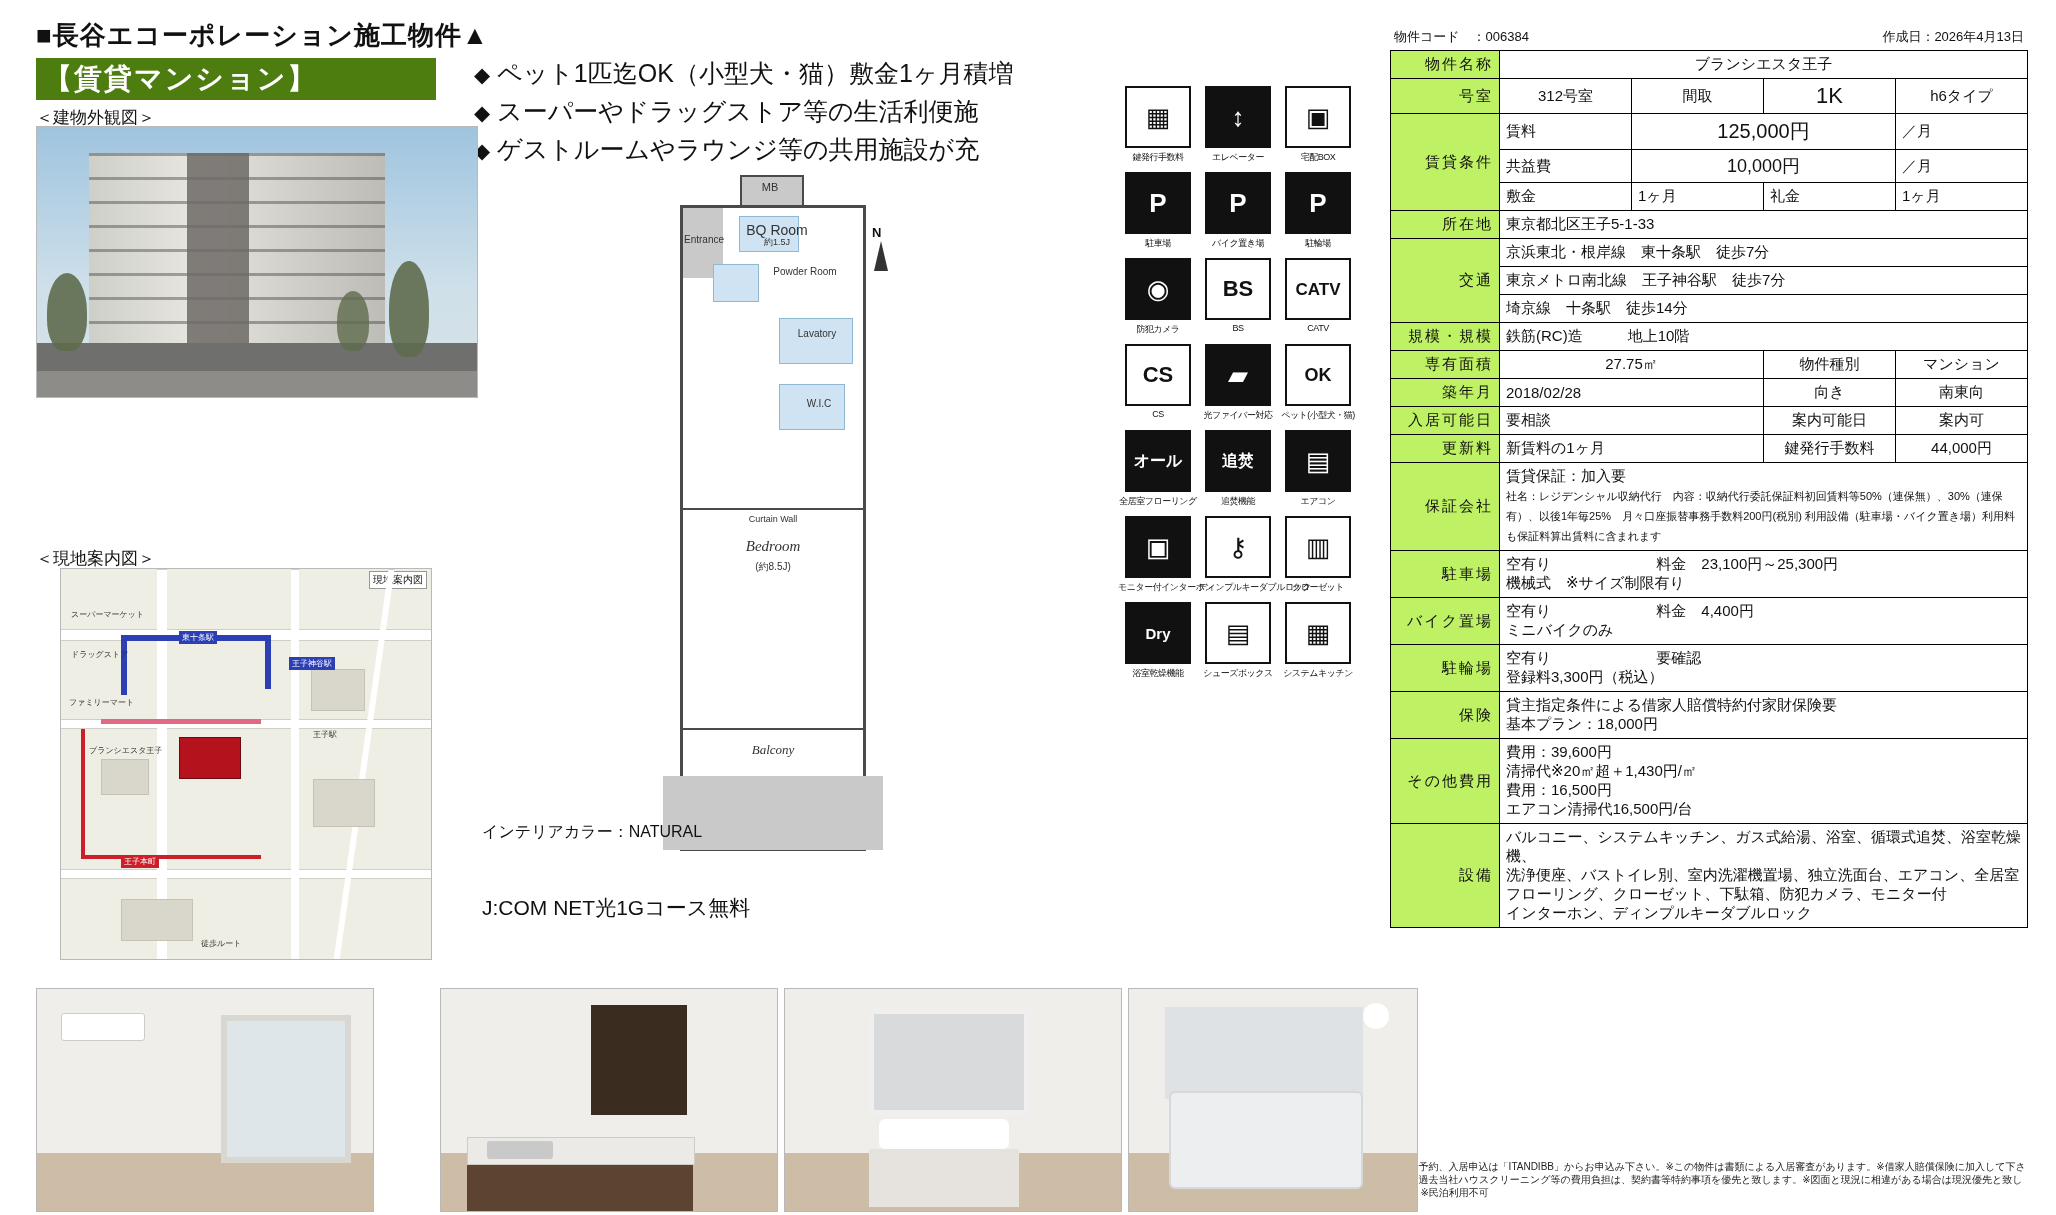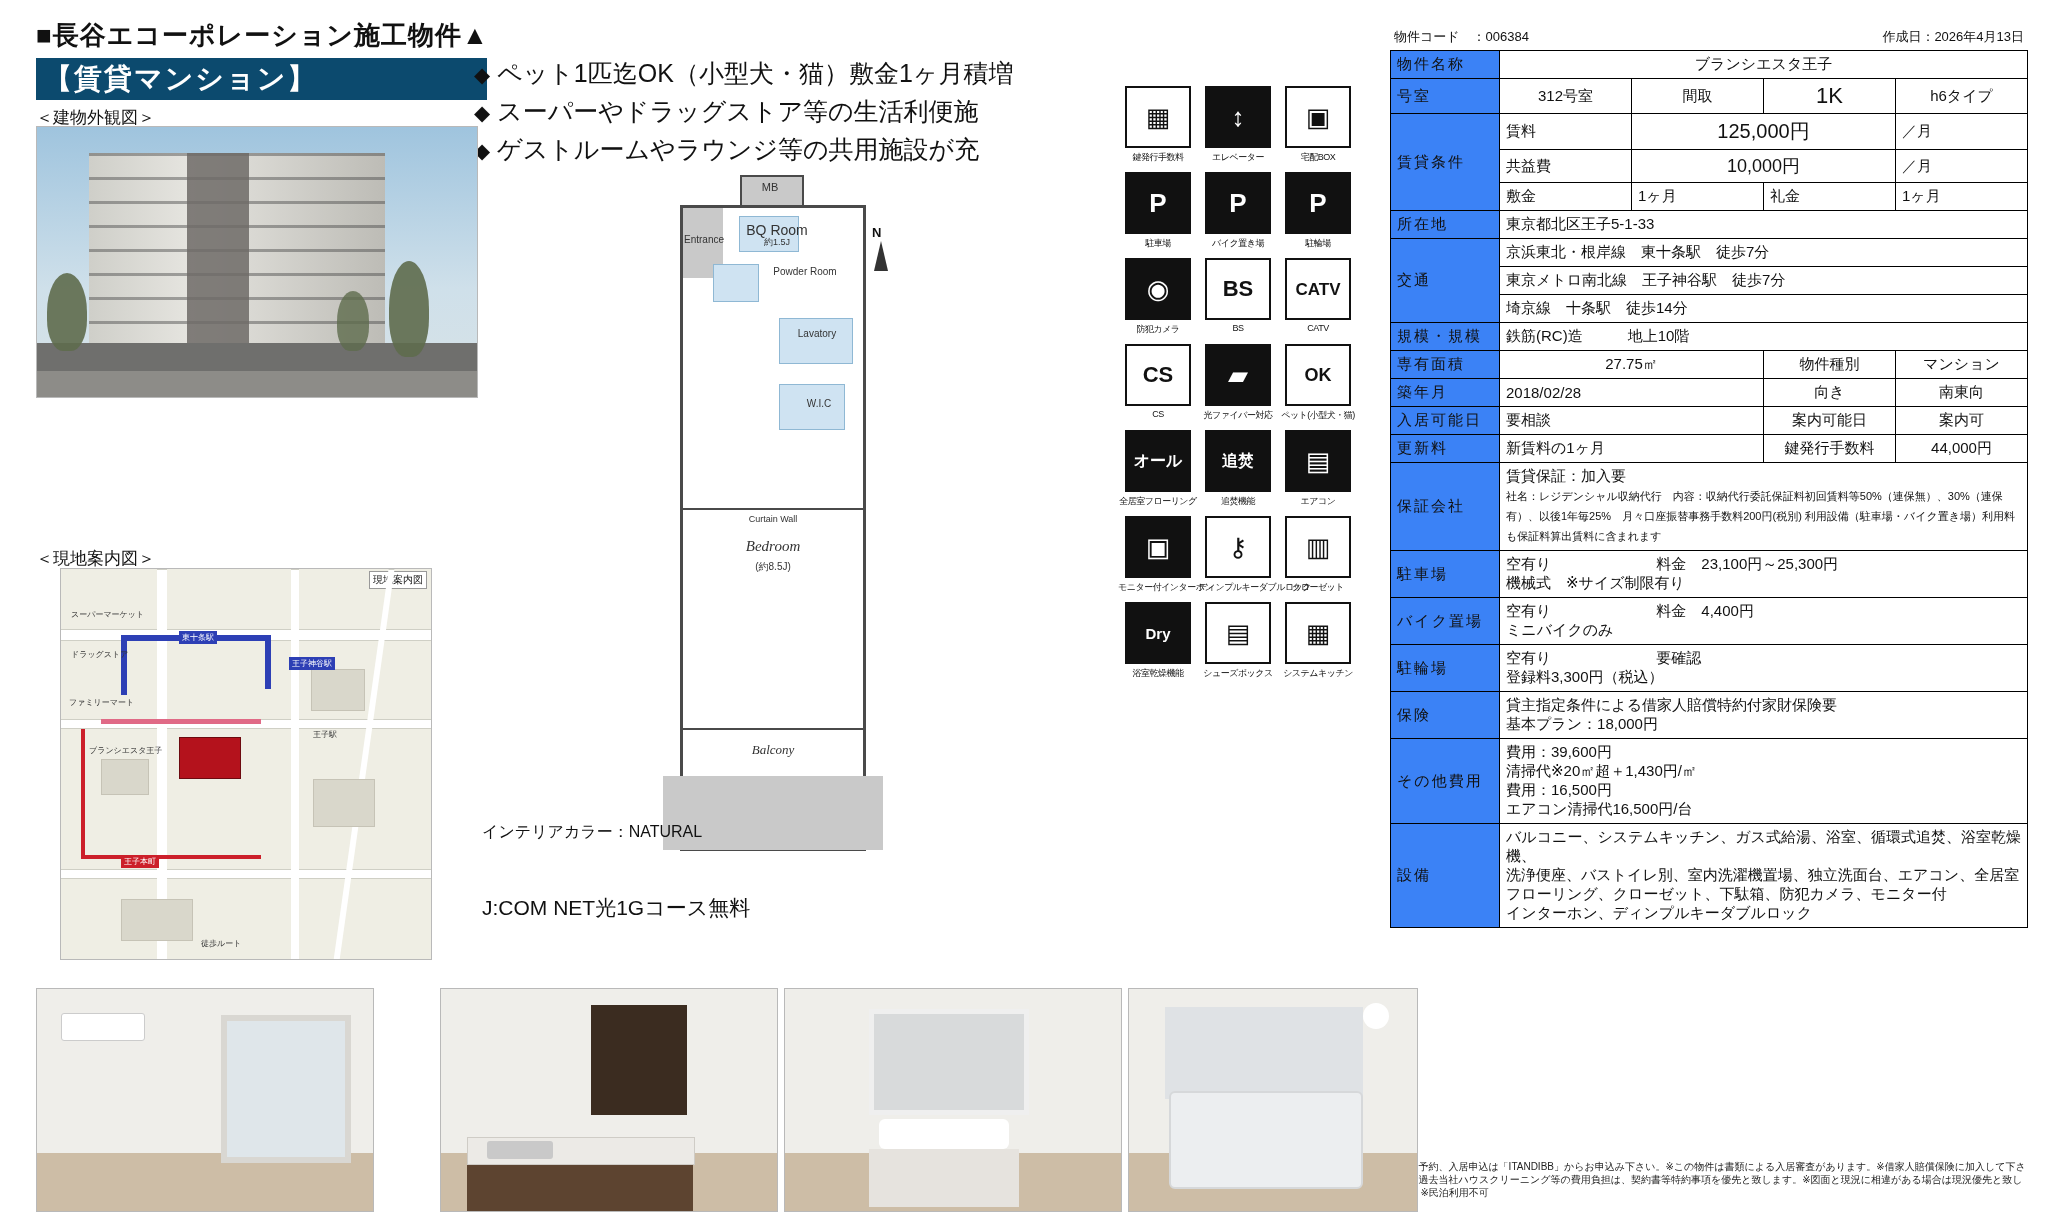--- a/index.html
+++ b/index.html
@@ -8,21 +8,21 @@
     background:#ffffff;
     font-family:"Liberation Sans","DejaVu Sans",sans-serif;
     color:#111;
     position:relative;
     overflow:hidden;
   }
   .page{position:relative;width:2056px;height:1215px;}
 
   
   .hdr-title{position:absolute;left:36px;top:18px;font-size:26px;font-weight:bold;letter-spacing:1px;}
-  .hdr-chin{position:absolute;left:36px;top:58px;width:451px;height:42px;background:#0c4a6e;}
+  .hdr-chin{position:absolute;left:36px;top:58px;width:400px;height:42px;background:#4d7c0f;}
   .hdr-chin span{color:#fff;font-size:28px;font-weight:bold;line-height:42px;padding-left:8px;letter-spacing:2px;}
   .label-gaikan{position:absolute;left:36px;top:106px;font-size:17px;}
   .label-annai{position:absolute;left:36px;top:547px;font-size:17px;}
 
   .bullets{position:absolute;left:474px;top:55px;font-size:25px;line-height:37px;font-weight:500;}
   .bullets div{white-space:nowrap;}
   .bullets .dia{font-size:21px;}
 
   
   .photo{position:absolute;border:1px solid #b9b9b9;overflow:hidden;background:#ccc;}
@@ -95,21 +95,21 @@
   .icon-cap{font-size:9px;margin-top:3px;white-space:nowrap;letter-spacing:-0.5px;}
   .icon-box .glyph{position:absolute;left:0;top:0;width:100%;height:100%;display:flex;align-items:center;justify-content:center;font-size:26px;font-weight:bold;line-height:1;}
   .icon-box.filled{background:#111;}
   .icon-box.filled .glyph{color:#fff;}
 
   
   .rt{position:absolute;left:1390px;top:28px;width:638px;font-size:14px;}
   .rt .topline{display:flex;justify-content:space-between;font-size:13px;padding:0 4px 4px 4px;}
   table.spec{border-collapse:collapse;width:638px;table-layout:fixed;}
   table.spec td{border:1px solid #000;padding:4px 6px;vertical-align:middle;font-size:15px;}
-  td.lbl{background:#3b82f6;text-align:left;width:96px;font-size:15px;letter-spacing:2px;}
+  td.lbl{background:#bef264;text-align:right;width:96px;font-size:15px;letter-spacing:2px;}
   td.ctr{text-align:center;}
   .big-name{font-size:22px;text-align:center;}
   .tight{font-size:11px;line-height:20px;}
   .note{position:absolute;left:1390px;top:1160px;width:640px;font-size:10px;line-height:13px;color:#222;}
 </style>
 </head>
 <body>
 
 <div class="page">
 

